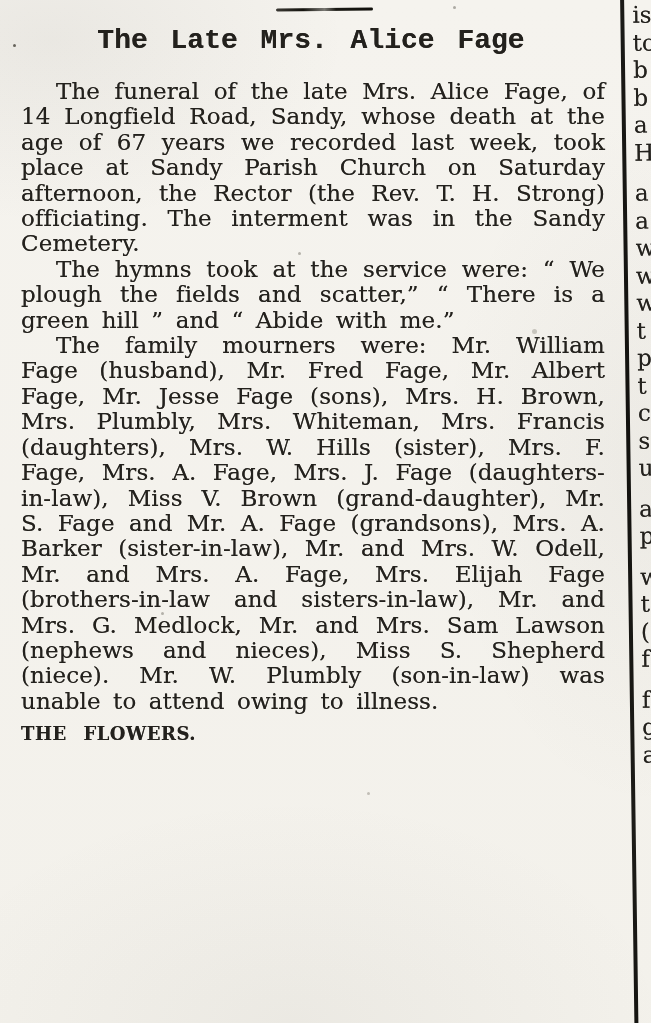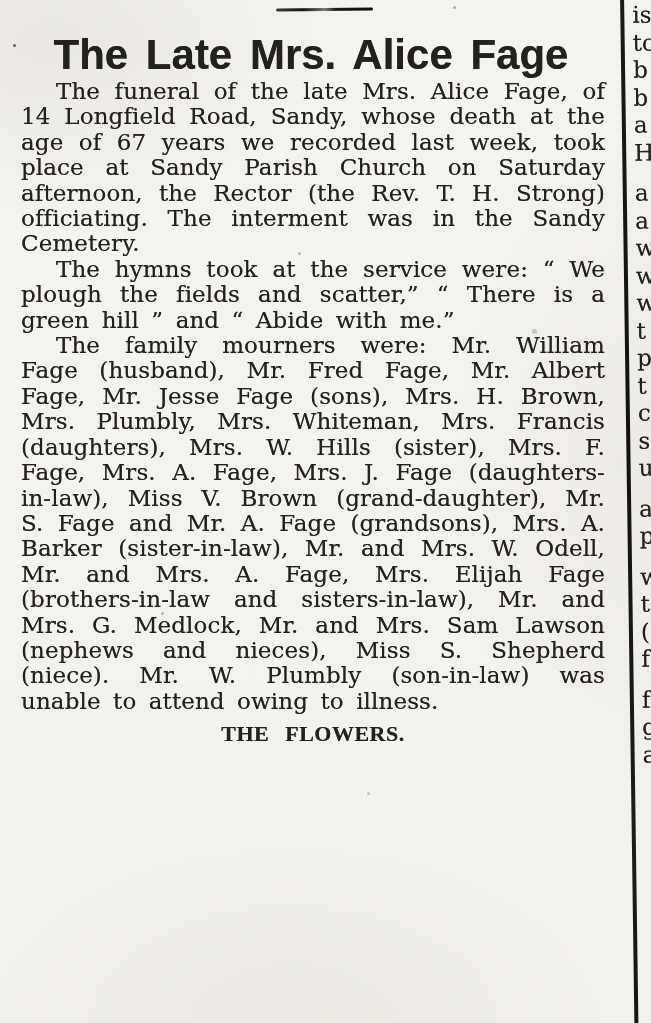--- a/index.html
+++ b/index.html
@@ -31,54 +31,51 @@
     background: linear-gradient(90deg, #3a3833, #15140f 28%, rgba(21,20,15,0.55) 50%, #1a1914 62%, #11100c);
     transform: rotate(-0.5deg);
     border-radius: 2px;
   }
 
   .headline {
     position: absolute;
     left: 20px; top: 24px;
     width: 582px;
     text-align: center;
-    font-family: Liberation Sans, sans-serif;
+    font-family: Liberation Mono, monospace;
     font-weight: bold;
-    font-size: 42px;
+    font-size: 28px;
     line-height: 1.2;
     letter-spacing: 0px;
     word-spacing: 6px;
     color: var(--ink);
     text-shadow: 0 0 0.6px rgba(25,22,18,0.75);
-    margin-top: 6px;
   }
 
   .body-col {
     position: absolute;
     left: 21px; top: 79px;
     width: 584px;
     font-size: 23px;
     line-height: 25.4px;
     text-align: justify;
     word-spacing: 5px;
     letter-spacing: 0.1px;
     color: var(--ink);
     text-shadow: 0 0 0.5px rgba(30,27,22,0.6);
   }
   .body-col p { text-indent: 35px; }
 
   .sub-heading {
-    font-size: 22px;
+    font-size: 18px;
     font-weight: bold;
-    text-align: center;
     text-indent: 0;
     word-spacing: 10px;
     letter-spacing: 0.5px;
     margin: 7px 0 5px 0;
-    font-family: Liberation Serif, serif;
   }
 
   
   .right-strip {
     position: absolute;
     left: 620px; top: -8px;
     width: 60px; height: 1110px;
     transform: rotate(-0.8deg);
     transform-origin: 0 0;
   }

